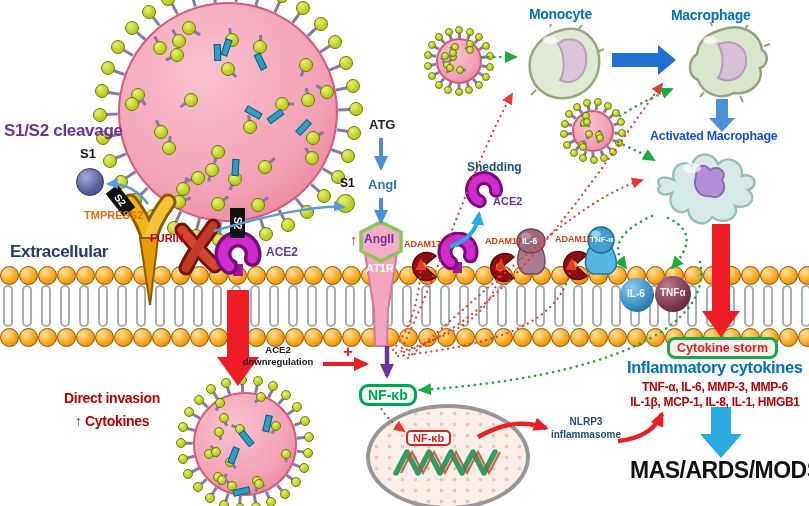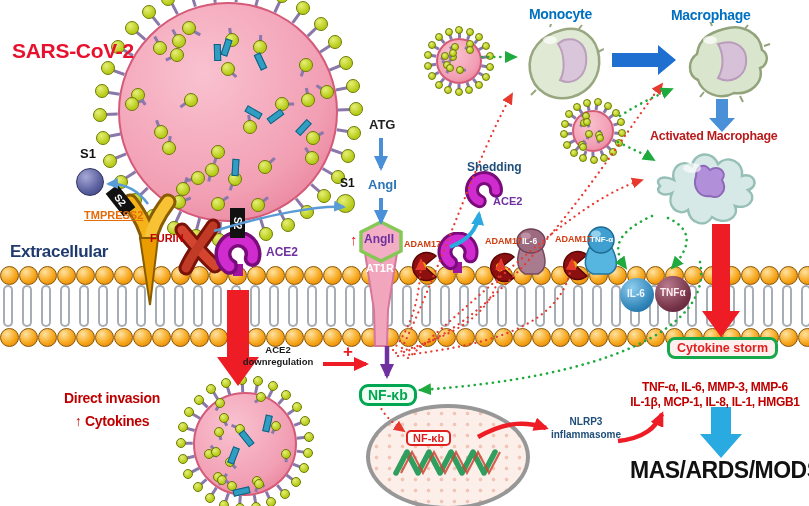--- a/index.html
+++ b/index.html
@@ -675,33 +675,33 @@
     <g stroke="#1eaa3c" stroke-width="2.6" fill="none" stroke-linecap="round" stroke-dasharray="0.1 6">
       <path d="M482,57 L516,57" marker-end="url(#aGd)"></path>
       <path d="M620,116 C640,103 658,95 672,89" marker-end="url(#aGd)"></path>
       <path d="M618,142 C632,149 644,154 654,160" marker-end="url(#aGd)"></path>
       <path d="M652,216 C608,236 616,254 626,268" marker-end="url(#aGd)"></path>
       <path d="M668,218 C698,232 686,252 672,268" marker-end="url(#aGd)"></path>
       <path d="M700,262 C714,330 600,378 420,390" marker-end="url(#aGd)"></path>
     </g>
   </svg>
 
-  <div class="lbl" style="left:12px;top:40px;font-size:21px;color:#e8112d;letter-spacing:-0.3px;">SARS-CoV-2</div>
+  <div class="lbl" style="left:4px;top:122px;font-size:17px;color:#7030a0;letter-spacing:-0.3px;">S1/S2 cleavage</div>
 
   <div class="lbl" style="left:80px;top:147px;font-size:13px;color:#111;">S1</div>
   <div class="lbl" style="left:340px;top:177px;font-size:12px;color:#111;">S1</div>
 
   <div class="box" style="left:113px;top:186px;width:15px;height:29px;background:#111;color:#fff;font-size:10px;
        display:flex;align-items:center;justify-content:center;writing-mode:vertical-rl;transform:rotate(-38deg);z-index:3;">S2</div>
   <div class="box" style="left:230px;top:208px;width:15px;height:30px;background:#111;color:#fff;font-size:10px;
        display:flex;align-items:center;justify-content:center;writing-mode:vertical-rl;z-index:3;">S2</div>
 
   <div class="lbl" style="left:10px;top:243px;font-size:17px;color:#1f3a6e;letter-spacing:-0.3px;">Extracellular</div>
 
-  <div class="lbl" style="left:84px;top:210px;font-size:11px;color:#e36c09;text-decoration:underline;">TMPRESS2</div>
+  <div class="lbl" style="left:84px;top:210px;font-size:11px;color:#e36c09;">TMPRESS2</div>
   <div class="lbl" style="left:150px;top:233px;font-size:11px;color:#c00000;">FURIN</div>
   <div class="lbl" style="left:266px;top:246px;font-size:12px;color:#7030a0;">ACE2</div>
   <div class="lbl" style="left:493px;top:196px;font-size:11px;color:#7030a0;">ACE2</div>
   <div class="lbl" style="left:404px;top:240px;font-size:9px;color:#d13c0f;">ADAM17</div>
   <div class="lbl" style="left:485px;top:237px;font-size:9px;color:#d13c0f;">ADAM17</div>
   <div class="lbl" style="left:555px;top:235px;font-size:9px;color:#d13c0f;">ADAM17</div>
   <div class="lbl" style="left:522px;top:237px;font-size:8.5px;color:#fff;">IL-6</div>
   <div class="lbl" style="left:590px;top:236px;font-size:8px;color:#fff;">TNF-α</div>
 
   <div class="lbl" style="left:369px;top:118px;font-size:13px;color:#222;">ATG</div>
@@ -711,36 +711,37 @@
   <div class="lbl" style="left:366px;top:263px;font-size:11px;color:#fff;">AT1R</div>
   <div class="lbl" style="left:467px;top:161px;font-size:12px;color:#1f4e79;">Shedding</div>
   <div class="lbl" style="left:343px;top:343px;font-size:17px;color:#ee1c25;">+</div>
   <div class="lbl" style="left:237px;top:344px;width:82px;text-align:center;font-size:9.5px;color:#1a1a1a;line-height:12px;">
     <div>ACE2</div>
     <div>downregulation</div>
   </div>
 
   <div class="lbl" style="left:529px;top:7px;font-size:14px;color:#0070c0;letter-spacing:-0.3px;">Monocyte</div>
   <div class="lbl" style="left:671px;top:8px;font-size:14px;color:#0070c0;letter-spacing:-0.3px;">Macrophage</div>
-  <div class="lbl" style="left:650px;top:130px;font-size:12.5px;color:#b91c1c;letter-spacing:-0.3px;">Activated Macrophage</div>
+  <div class="lbl" style="left:650px;top:130px;font-size:12.5px;color:#1d4ed8;letter-spacing:-0.3px;">Activated Macrophage</div>
 
   <div class="lbl" style="left:627px;top:289px;font-size:10px;color:#eef7ff;">IL-6</div>
   <div class="lbl" style="left:660px;top:288px;font-size:10px;color:#ffeef2;">TNFα</div>
 
   <div class="box" style="left:359px;top:384px;padding:0 6px;border:3px solid #00a651;border-radius:9px;
        background:#f2fff4;color:#00a651;font-size:14px;">NF-κb</div>
   <div class="box" style="left:406px;top:430px;padding:0 5px;border:2.5px solid #e01f1f;border-radius:5px;
        background:#fffdfb;color:#e01f1f;font-size:11px;">NF-κb</div>
   <div class="lbl" style="left:548px;top:416px;width:76px;text-align:center;font-size:10px;color:#1f4e79;line-height:12.5px;">
     <div>NLRP3</div>
     <div>inflammasome</div>
   </div>
 
   <div class="box" style="left:667px;top:337px;padding:1px 7px;border:3px solid #17a84b;border-radius:8px;
        background:#fdf0ef;color:#e01f1f;font-size:12.5px;">Cytokine storm</div>
+  <div class="lbl" style="left:627px;top:359px;font-size:16.5px;color:#0070c0;letter-spacing:-0.4px;">Inflammatory cytokines</div>
   <div class="lbl" style="left:622px;top:380px;width:186px;text-align:center;font-size:12px;color:#c00000;line-height:15px;letter-spacing:-0.3px;">
     <div>TNF-α, IL-6, MMP-3, MMP-6</div>
     <div>IL-1β, MCP-1, IL-8, IL-1, HMGB1</div>
   </div>
   <div class="lbl" style="left:630px;top:458px;font-size:23px;color:#111;letter-spacing:-0.5px;">MAS/ARDS/MODS</div>
 
   <div class="lbl" style="left:26px;top:387px;width:172px;text-align:center;font-size:14px;color:#c00000;line-height:22.5px;letter-spacing:-0.3px;">
     <div>Direct invasion</div>
     <div>↑ Cytokines</div>
   </div>

